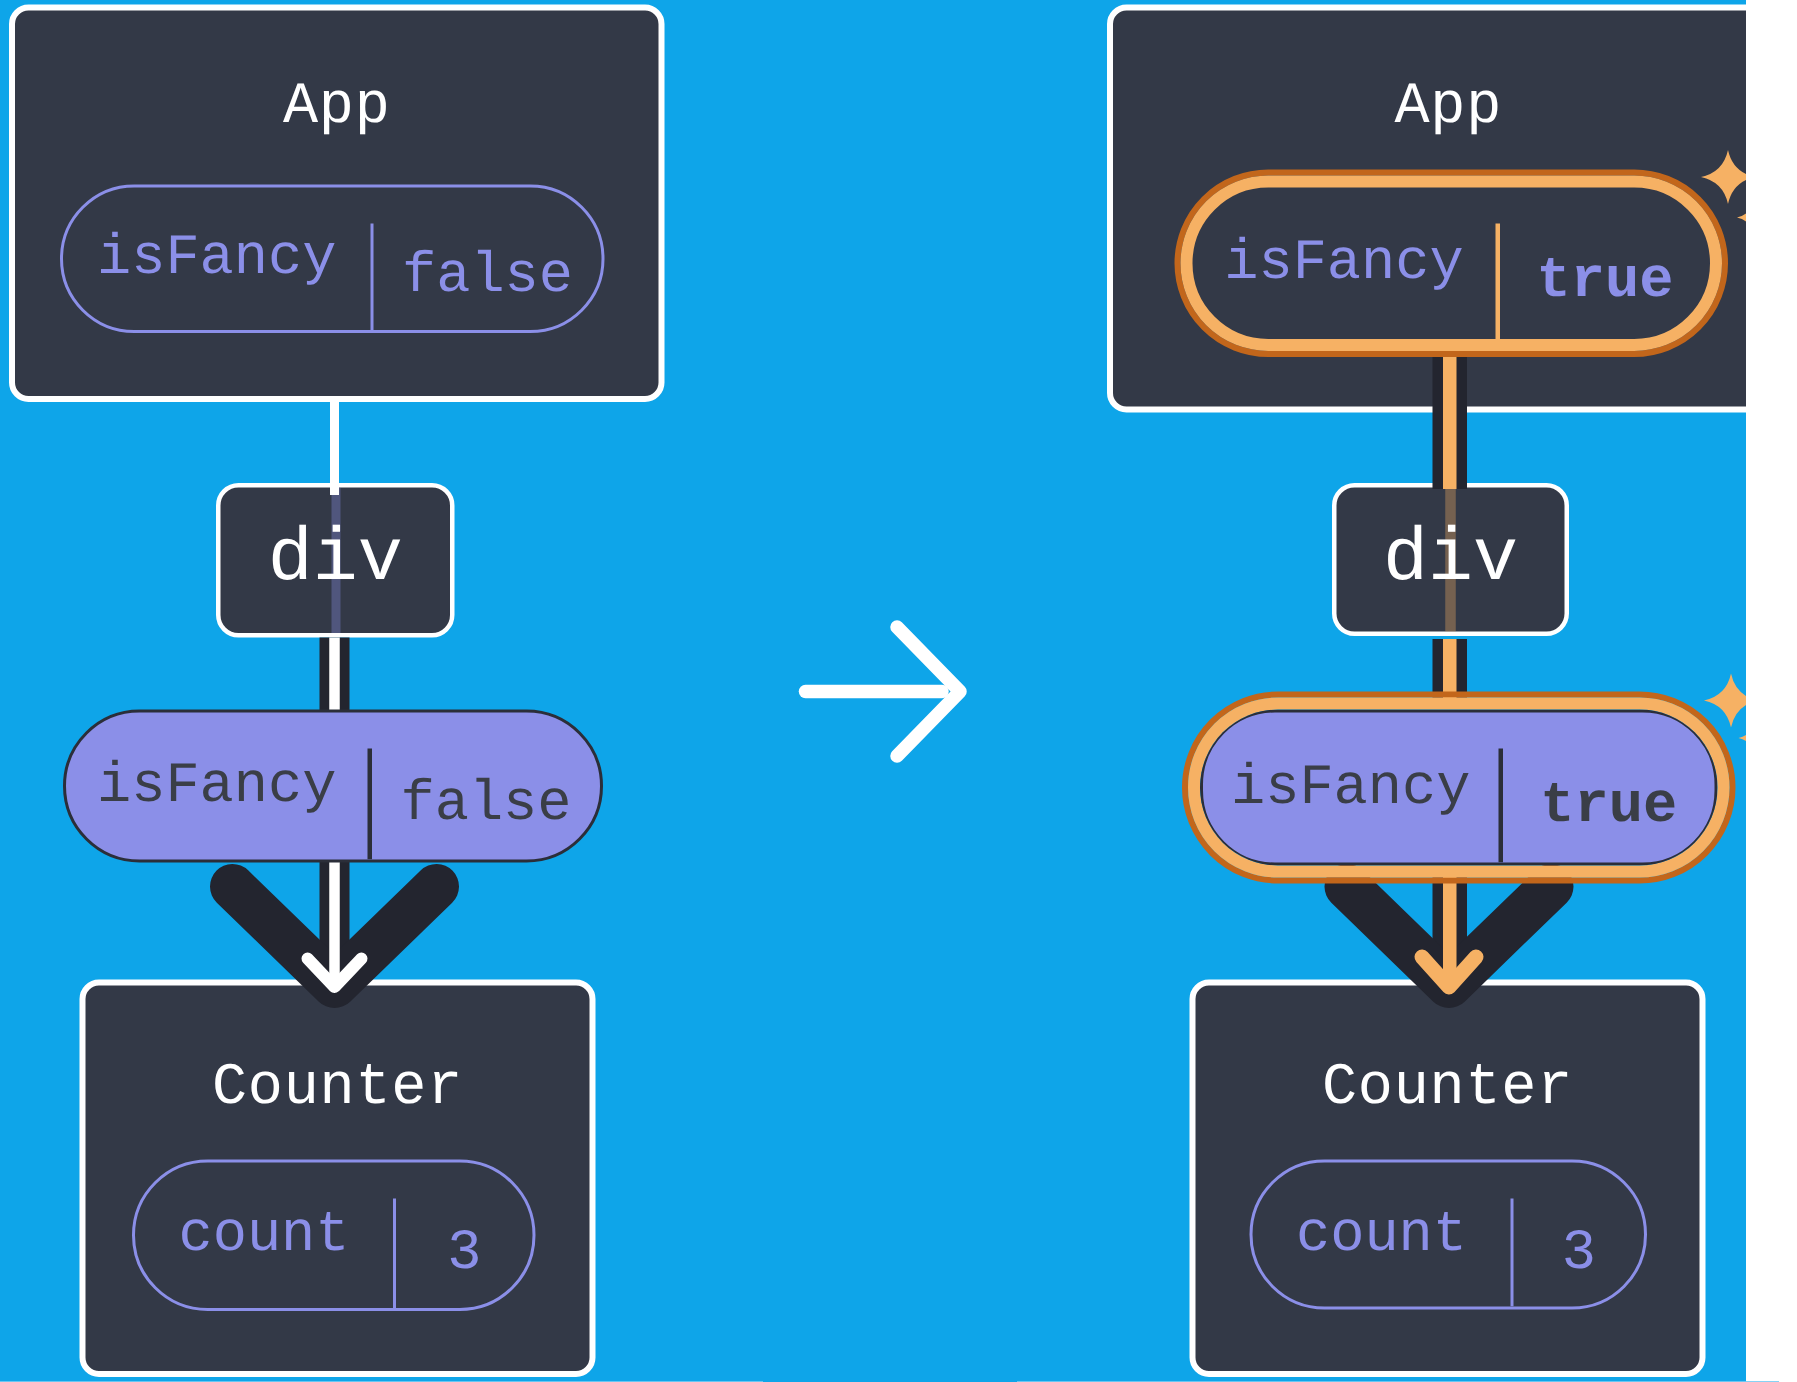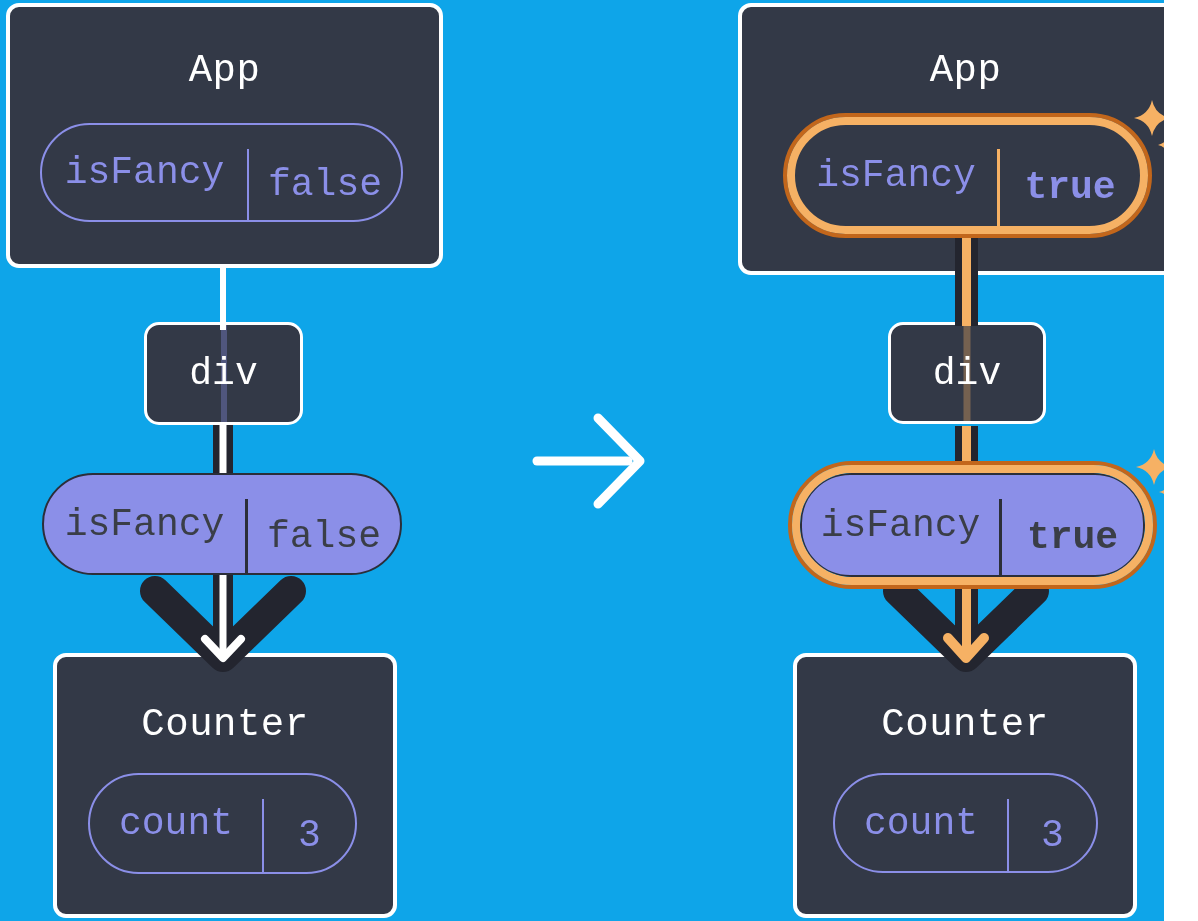--- a/index.html
+++ b/index.html
@@ -12,21 +12,21 @@
     position:absolute;background:#333947;border:4px solid #ffffff;
     border-radius:13px;box-sizing:border-box;
   }
   .card-title{
     position:absolute;left:0;right:0;text-align:center;color:#ffffff;
     font-size:39px;font-weight:500;letter-spacing:.5px;
   }
   .div-card{border-width:3.5px;border-radius:15px;}
   .div-label{
     position:absolute;inset:0;display:flex;align-items:center;justify-content:center;
-    color:#ffffff;font-size:38px;font-weight:500;
+    color:#ffffff;font-size:50px;font-weight:500;
   }
   .stripe{
     position:absolute;top:0;bottom:0;left:50%;transform:translateX(-50%);
   }
   .stripe.purple{width:6px;background:rgba(139,143,232,.34);}
   .stripe.orange{width:7px;background:rgba(246,177,100,.34);}
 
   .pill{
     position:absolute;display:flex;box-sizing:border-box;z-index:30;
     border-radius:60px;overflow:hidden;font-size:38px;

